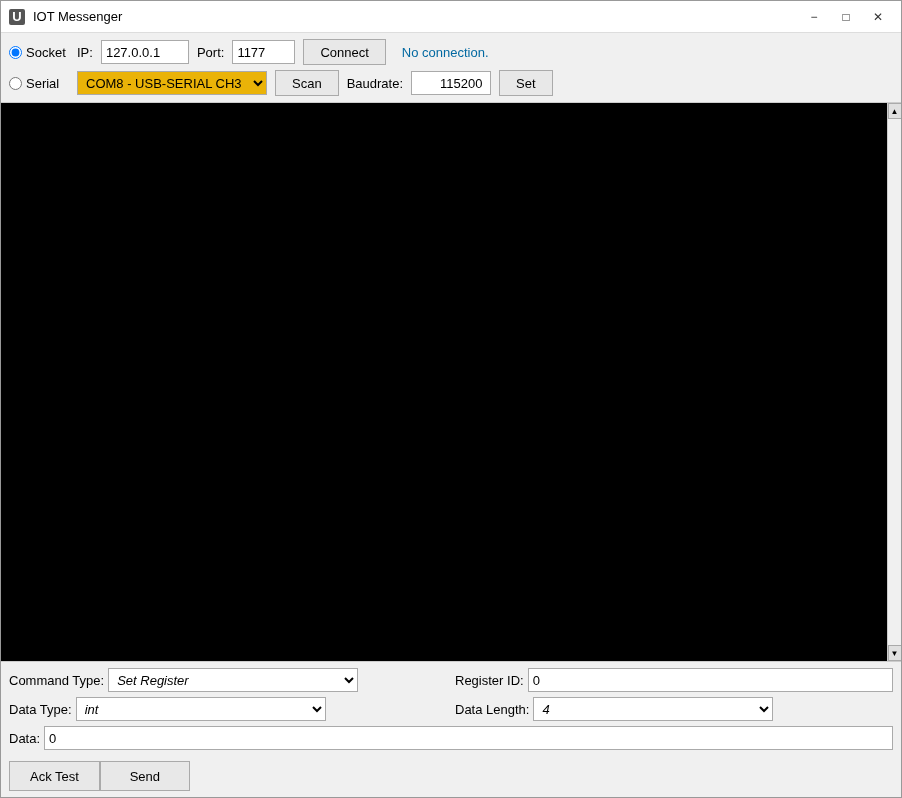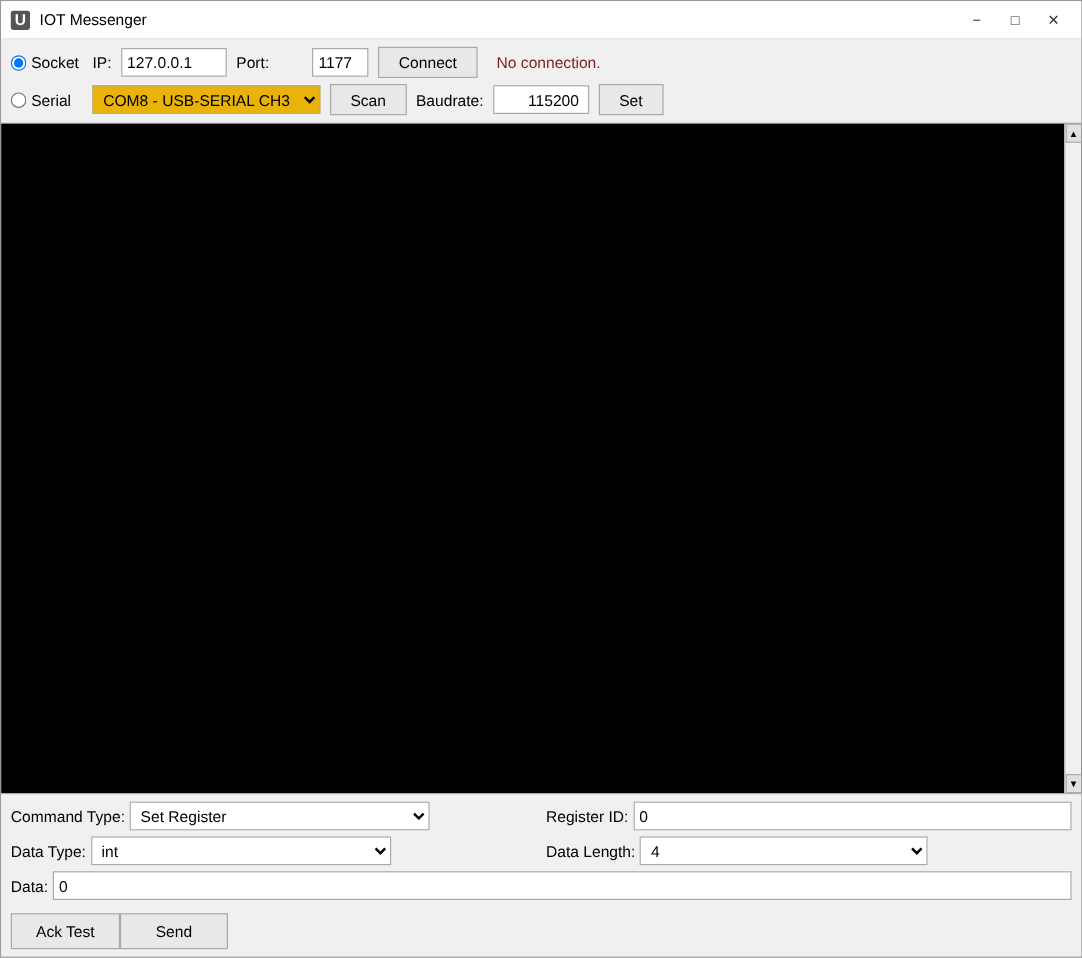--- a/index.html
+++ b/index.html
@@ -114,42 +114,41 @@
       padding: 2px 4px;
       height: 24px;
       font-size: 13px;
     }
 
     .ip-input {
       width: 88px;
     }
 
     .port-input {
-      width: 47px;
-      margin-left: 28px;
+      width: 63px;
     }
 
     .baudrate-input {
       width: 80px;
       padding-left: 28px;
     }
 
     .toolbar-btn {
       border: 1px solid #aaa;
       background: #e8e8e8;
       padding: 3px 16px;
       height: 26px;
       cursor: pointer;
       font-size: 13px;
       color: #000;
     }
 
     .status-text {
       font-size: 13px;
-      color: #7f1d1d;
+      color: #0369a1;
       margin-left: 8px;
     }
 
     .com-select {
       border: 1px solid #aaa;
       background: #eab308;
       height: 24px;
       font-size: 13px;
       padding: 0 4px;
       width: 190px;
@@ -203,20 +202,21 @@
       white-space: nowrap;
     }
 
     .form-select {
       border: 1px solid #aaa;
       background: white;
       height: 24px;
       font-size: 13px;
       padding: 0 4px;
       cursor: pointer;
+      font-style: italic;
     }
 
     .command-type-select {
       width: 250px;
     }
 
     .data-type-select {
       width: 250px;
     }
 

